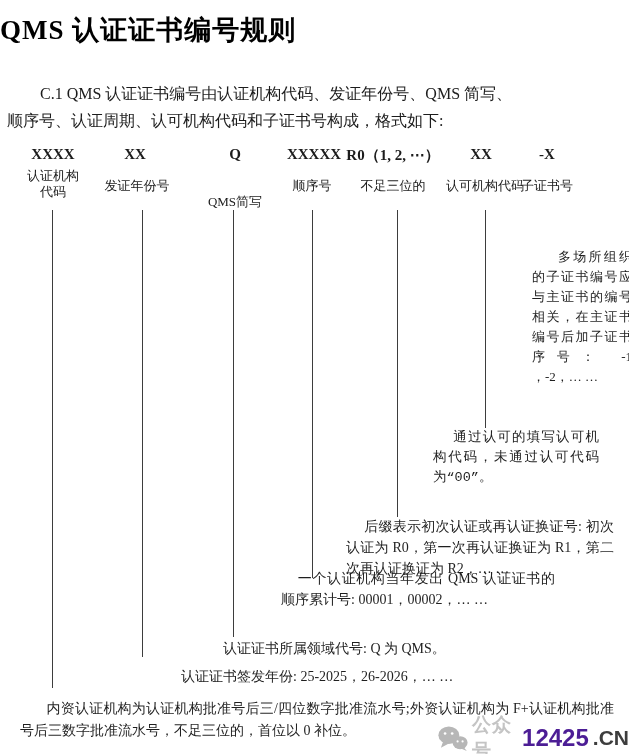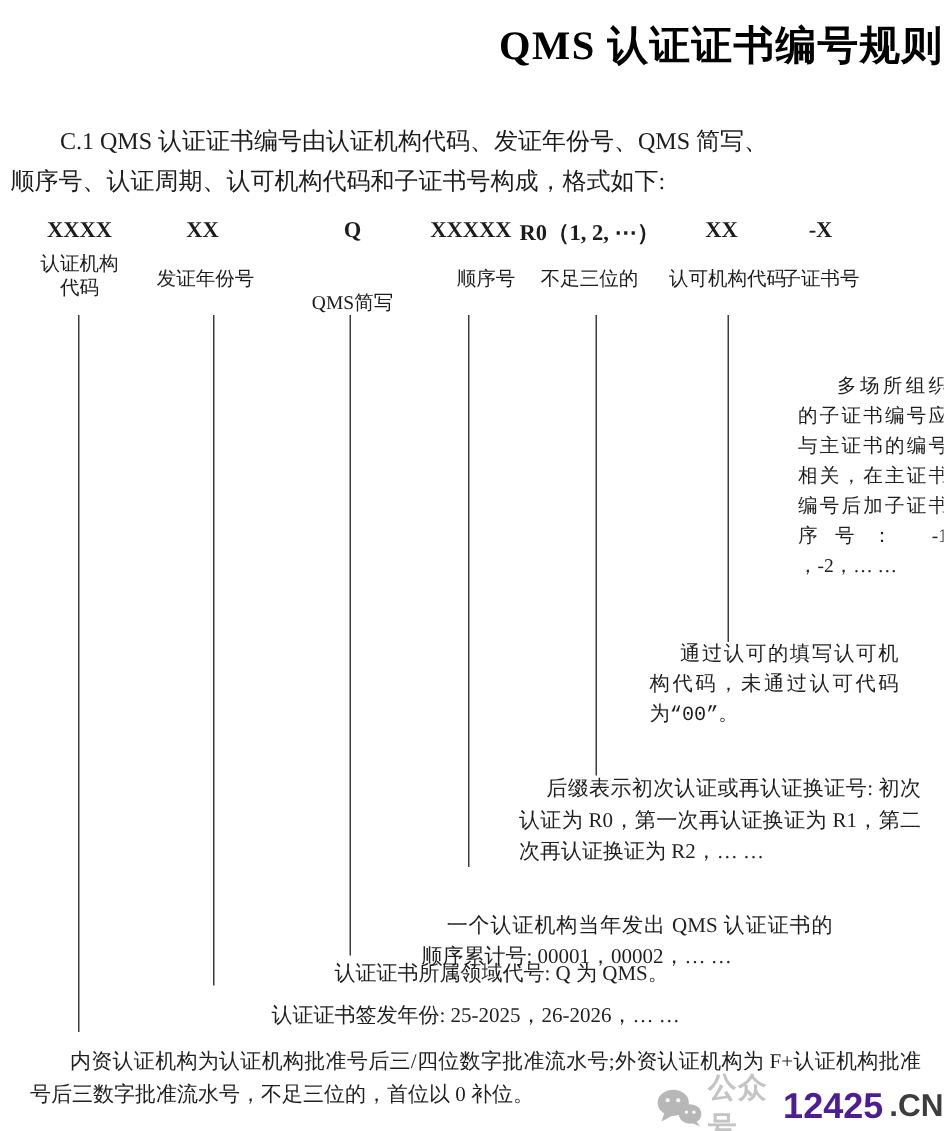--- a/index.html
+++ b/index.html
@@ -3,39 +3,39 @@
 <meta charset="utf-8">
 <style>
   html,body{margin:0;padding:0;}
   body{
     width:629px;height:754px;position:relative;overflow:hidden;
     background:#ffffff;color:#1c1c1c;
     font-family:"Liberation Serif","DejaVu Serif",serif;
   }
   .abs{position:absolute;}
   .page-title{
-    top:12px;left:0;width:629px;text-align:right;
+    top:12px;left:0;width:629px;text-align:left;
     font-size:27px;font-weight:bold;letter-spacing:1px;color:#000;
   }
   .intro-line{font-size:16px;white-space:nowrap;}
   .fmt-code{
     top:146px;font-size:15px;font-weight:bold;white-space:nowrap;
     transform:translateX(-50%);
   }
   .fmt-label{
     top:178px;font-size:13px;line-height:16px;text-align:center;
     transform:translateX(-50%);white-space:nowrap;
   }
   .fmt-label.two-line{top:168px;width:58px;white-space:normal;}
   .vline{position:absolute;width:1px;background:#3d3d3d;}
   .note{position:absolute;color:#1f1f1f;text-align:justify;}
   .note-sub{left:500px;top:247px;width:100px;font-size:13px;line-height:20px;text-indent:2em;margin-left:32px;}
   .note-acc{left:433px;top:428px;width:166px;font-size:13.5px;line-height:20px;text-indent:1.5em;font-family:Liberation Mono, monospace;}
   .note-cycle{left:346px;top:516px;width:268px;font-size:14px;line-height:21px;text-indent:1.3em;}
-  .note-seq{left:281px;top:607px;width:274px;font-size:14px;line-height:21px;text-indent:1.2em;}
+  .note-seq{left:281px;top:568px;width:274px;font-size:14px;line-height:21px;text-indent:1.2em;}
   .note-domain{left:223px;top:640px;font-size:14px;white-space:nowrap;}
   .note-year{left:143px;top:668px;font-size:14px;white-space:nowrap;margin-left:38px;}
   .note-body{left:20px;top:698px;width:594px;font-size:14px;line-height:22px;text-indent:1.9em;}
   .watermark{
     left:438px;top:712px;display:flex;align-items:center;gap:4px;
     font-family:"Liberation Sans","DejaVu Sans",sans-serif;
   }
   .wm-prefix{font-size:19px;color:#c4c4c4;font-weight:bold;letter-spacing:1px;}
   .wm-brand{font-size:24px;font-weight:bold;}
   .wm-suffix{font-size:21px;font-weight:bold;color:#3d3d3d;text-align:right;}
@@ -52,21 +52,21 @@
 <div class="abs fmt-code" style="left:135px;">XX</div>
 <div class="abs fmt-code" style="left:235px;">Q</div>
 <div class="abs fmt-code" style="left:314px;">XXXXX</div>
 <div class="abs fmt-code" style="left:393px;">R0（1, 2, ⋯）</div>
 <div class="abs fmt-code" style="left:481px;">XX</div>
 <div class="abs fmt-code" style="left:547px;">-X</div>
 
 <div class="abs fmt-label two-line" style="left:53px;">认证机构代码</div>
 <div class="abs fmt-label" style="left:137px;">发证年份号</div>
 <div class="abs fmt-label" style="left:235px;margin-top:16px;">QMS简写</div>
-<div class="abs fmt-label" style="left:324px;">顺序号</div>
+<div class="abs fmt-label" style="left:312px;">顺序号</div>
 <div class="abs fmt-label" style="left:393px;">不足三位的</div>
 <div class="abs fmt-label" style="left:485px;">认可机构代码</div>
 <div class="abs fmt-label" style="left:547px;">子证书号</div>
 
 <div class="vline" style="left:52px;top:210px;height:478px;"></div>
 <div class="vline" style="left:142px;top:210px;height:447px;"></div>
 <div class="vline" style="left:233px;top:210px;height:427px;"></div>
 <div class="vline" style="left:312px;top:210px;height:368px;"></div>
 <div class="vline" style="left:397px;top:210px;height:307px;"></div>
 <div class="vline" style="left:485px;top:210px;height:218px;"></div>

